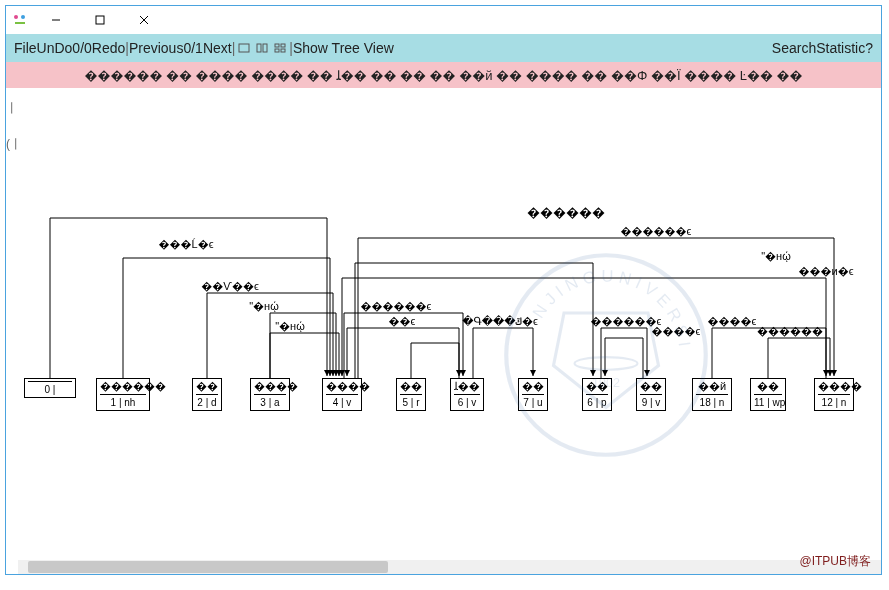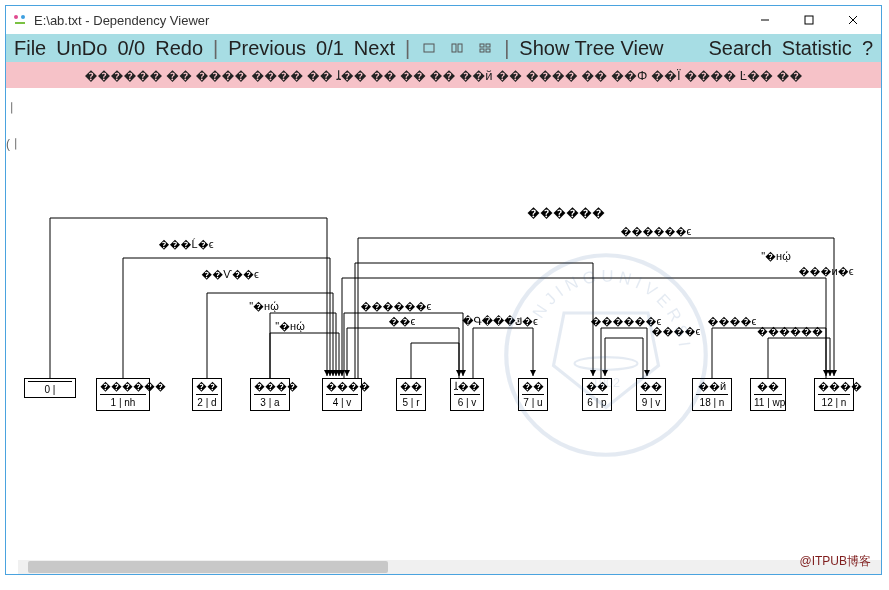--- a/index.html
+++ b/index.html
@@ -4,21 +4,21 @@
 <style>
   * { box-sizing: border-box; margin: 0; padding: 0; font-family: "Segoe UI", Tahoma, sans-serif; }
   body { width: 889px; height: 590px; background: #fff; position: relative; overflow: hidden; }
   .outer { border: 1px solid #4aa3df; width: 877px; height: 570px; margin: 5px; position: relative; background:#fff;}
   .titlebar { height: 28px; background: #fff; display:flex; align-items:center; padding: 0 6px; font-size:13px; color:#333;}
   .titlebar .ticon { width:16px; height:16px; margin-right:6px; }
   .titlebar .ttext { flex:1;}
   .winbtns { display:flex; gap:0;}
   .winbtn { width:44px; height:28px; display:flex; align-items:center; justify-content:center; font-size:11px; color:#333;}
   .winbtn svg { display:block;}
-  .menubar { height:28px; background:#a7dde4; display:flex; align-items:center; padding:0 8px; font-size:20px; color:#222; gap:10px;}
+  .menubar { height:28px; background:#a7dde4; display:flex; align-items:center; padding:0 8px; font-size:14px; color:#222; }
   .menubar .sep { color:#666;}
   .menubar .spacer { flex:1;}
   .sentencebar { height:26px; background:#f6c2c8; display:flex; align-items:center; justify-content:center; font-size:13px; color:#222; overflow:hidden; white-space:nowrap;}
   .canvas { position:relative; width:100%; height:calc(100% - 28px - 28px - 26px - 14px); background:#fff; overflow:hidden;}
   .edgechars { position:absolute; left:0; top:0; width:8px; height:100%; font-size:12px; color:#666; line-height:36px; padding-top:2px;}
   svg.diagram { position:absolute; left:0; top:0; width:870px; height:340px;}
   .nodebox { position:absolute; border:1px solid #000; background:#fff; font-size:11px; text-align:center; line-height:13px; padding:1px 3px;}
   .nodebox .wline { white-space:nowrap;}
   .nodebox .tline { border-top:1px solid #000; margin-top:1px; padding-top:1px; white-space:nowrap; font-size:10px;}
   .arclabel { position:absolute; font-size:11px; color:#000; white-space:nowrap; transform:translateX(-50%);}
@@ -35,21 +35,20 @@
 <div class="outer">
 
   <div class="titlebar">
     <span class="ticon">
       <svg width="16" height="16" viewBox="0 0 16 16">
         <circle cx="4" cy="5" r="2" fill="#e04a8f"></circle>
         <circle cx="11" cy="5" r="2" fill="#3fa0e0"></circle>
         <rect x="3" y="10" width="10" height="2" fill="#7ac142"></rect>
       </svg>
     </span>
-    <span class="ttext">E:\ab.txt - Dependency Viewer</span>
     <div class="winbtns">
       <div class="winbtn">
           <svg width="10" height="10">
             <line x1="1" y1="5" x2="9" y2="5" stroke="#000" stroke-width="1"></line>
           </svg>
         </div>
       <div class="winbtn">
           <svg width="10" height="10">
             <rect x="1" y="1" width="8" height="8" fill="none" stroke="#000" stroke-width="1"></rect>
           </svg>
@@ -182,21 +181,21 @@
           <div class="wline">����</div>
           <div class="tline">12 | n</div>
         </div>
       </div>
     <div id="labels">
         <div class="arclabel big" style="left: 560px; top: 115px;">������</div>
         <div class="arclabel" style="left: 650px; top: 135px;">������ϵ</div>
         <div class="arclabel" style="left: 180px; top: 148px;">���Ĺ�ϵ</div>
         <div class="arclabel" style="left: 770px; top: 160px;">"�нῴ</div>
         <div class="arclabel" style="left: 820px; top: 175px;">���и�ϵ</div>
-        <div class="arclabel" style="left: 224px; top: 178px;">��Ѵ��ϵ</div>
+        <div class="arclabel" style="left: 224px; top: 190px;">��Ѵ��ϵ</div>
         <div class="arclabel" style="left: 258px; top: 210px;">"�нῴ</div>
         <div class="arclabel" style="left: 390px; top: 210px;">������ϵ</div>
         <div class="arclabel" style="left: 396px; top: 225px;">��ϵ</div>
         <div class="arclabel" style="left: 494px; top: 225px;">�Գ���ݿ�ϵ</div>
         <div class="arclabel" style="left: 620px; top: 225px;">������ϵ</div>
         <div class="arclabel" style="left: 284px; top: 230px;">"�нῴ</div>
         <div class="arclabel" style="left: 670px; top: 235px;">����ϵ</div>
         <div class="arclabel" style="left: 726px; top: 225px;">����ϵ</div>
         <div class="arclabel" style="left: 784px; top: 235px;">������</div>
       </div>

